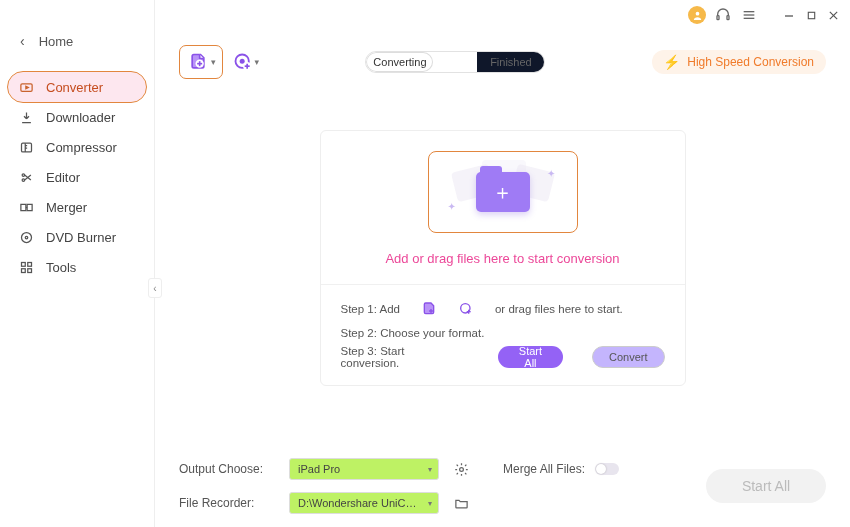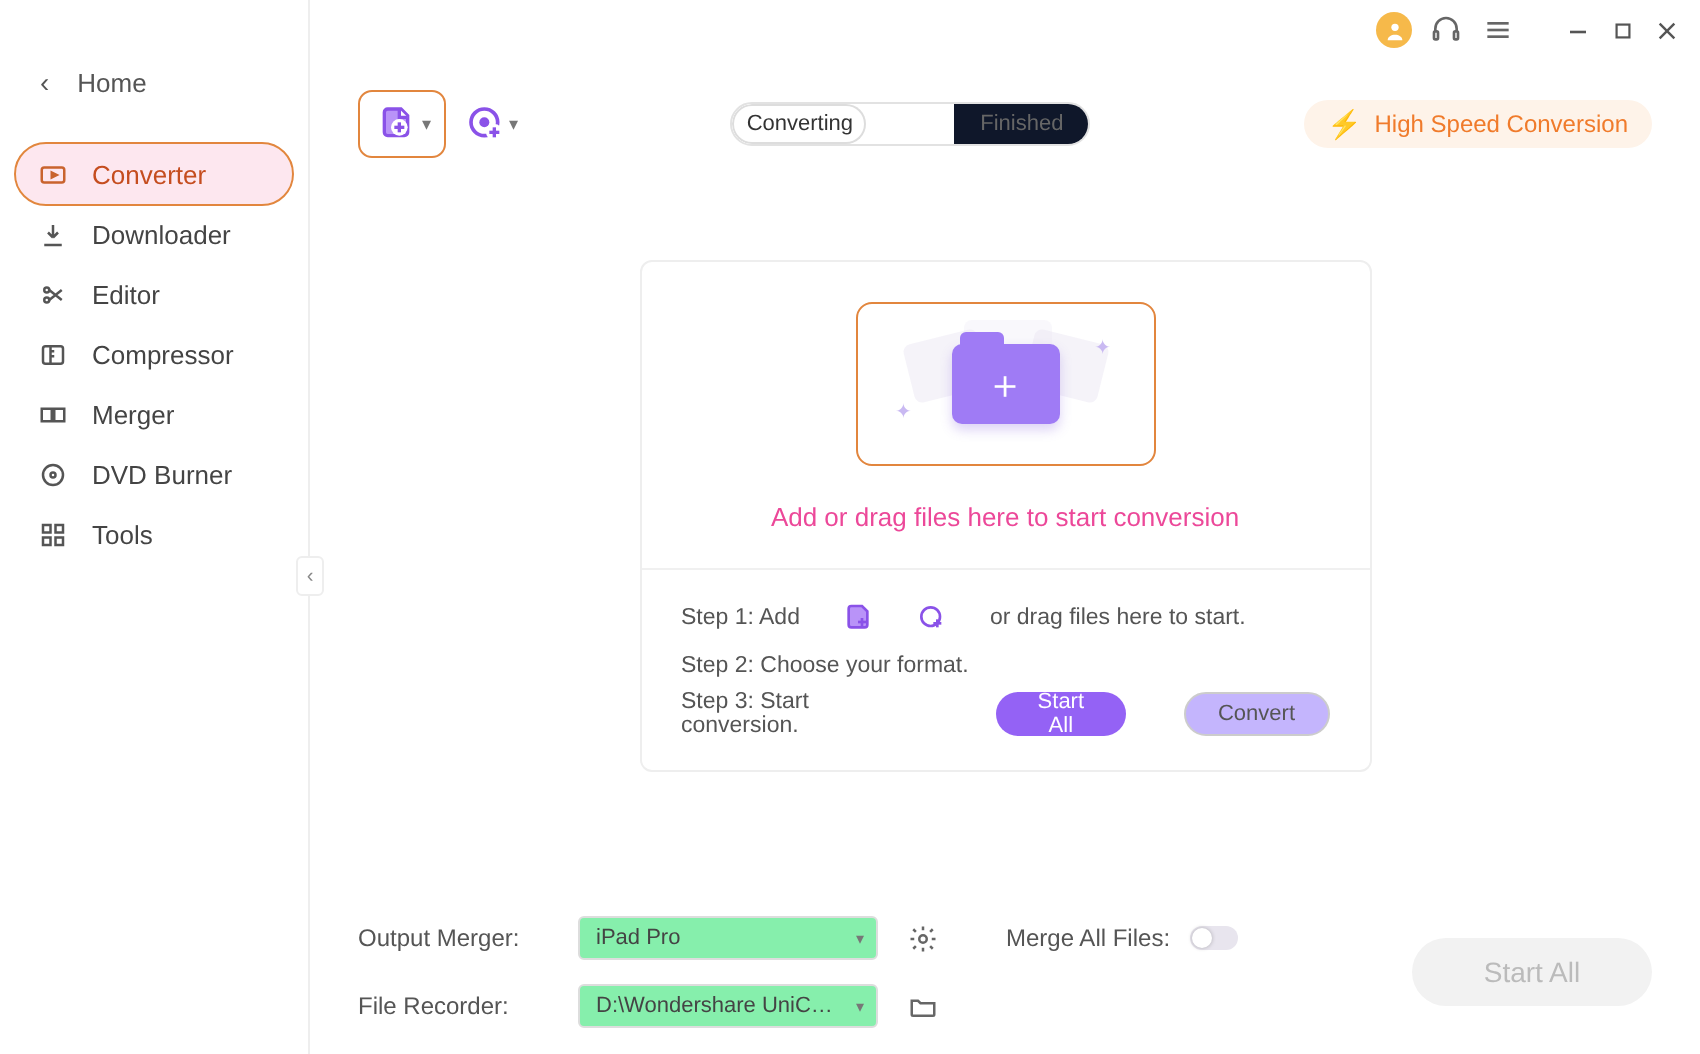--- a/index.html
+++ b/index.html
@@ -52,21 +52,21 @@
   .step-row { display:flex; align-items:center; height:24px; gap:21px;}
   .mini-icon { width:16px; height:16px;}
   .btn { height:22px; padding: 0 16px; border-radius:11px; font-size:11px; display:inline-flex; align-items:center; justify-content:center; cursor:pointer; border:none;}
   .btn-primary { background:#9462f5; color:#fff;}
   .btn-secondary { background:#c4b5fd; color:#555; border:1px solid #ccc; margin-left:8px;}
 
   .footer { margin-top:auto; padding-top:14px; display:flex; align-items:flex-start; gap:30px;}
   .fcol { display:flex; flex-direction:column; gap:10px;}
   .frow { display:flex; align-items:center; gap:14px; height:24px;}
   .flabel { font-size:12px; color:#555; width:96px;}
-  .select { width:150px; height:22px; border:1px solid #ddd; border-radius:3px; font-size:11px; color:#444; padding:0 4px 0 8px; background:#86efac; position:relative; display:flex; align-items:center; cursor:pointer;}
+  .select { width:150px; height:22px; border:1px solid #ddd; border-radius:3px; font-size:11px; color:#444; padding:0 4px 0 8px; background:#bef264; position:relative; display:flex; align-items:center; cursor:pointer;}
   .select .caret2 { position:absolute; right:6px; font-size:8px; color:#777;}
   .sicon { width:16px; height:16px; color:#666; cursor:pointer; display:flex; align-items:center; justify-content:center;}
   .merge { display:flex; align-items:center; gap:10px; font-size:12px; color:#555; margin-left:20px;}
   .toggle { width:24px; height:12px; border-radius:6px; background:#e8e5ee; position:relative; cursor:pointer;}
   .toggle::after { content:""; position:absolute; left:1px; top:1px; width:10px; height:10px; border-radius:50%; background:#fff; box-shadow:0 0 2px rgba(0,0,0,.25);}
   .startall { margin-left:auto; align-self:center; height:34px; width:120px; border-radius:17px; background:#f2f2f2; color:#bbb; font-size:14px; display:flex; align-items:center; justify-content:center;}
 </style>
 </head>
 <body>
 
@@ -129,35 +129,35 @@
       <span class="nicon">
           <svg viewBox="0 0 24 24" width="15" height="15" fill="none" stroke="#555" stroke-width="2">
             <path d="M12 4v10m0 0l-4-4m4 4l4-4M5 20h14"></path>
           </svg>
         </span>
       <span>Downloader</span>
     </div>
     <div class="nav-item">
       <span class="nicon">
           <svg viewBox="0 0 24 24" width="15" height="15" fill="none" stroke="#555" stroke-width="2">
+            <rect x="4" y="5" width="16" height="14" rx="2"></rect>
+            <path d="M10 5v14M10 9h3M10 13h3"></path>
+          </svg>
+        </span>
+      <span>Compressor</span>
+    </div>
+    <div class="nav-item">
+      <span class="nicon">
+          <svg viewBox="0 0 24 24" width="15" height="15" fill="none" stroke="#555" stroke-width="2">
             <circle cx="7" cy="8" r="2"></circle>
             <circle cx="7" cy="16" r="2"></circle>
             <path d="M9 8l10 8M9 16l10-8"></path>
           </svg>
         </span>
       <span>Editor</span>
-    </div>
-    <div class="nav-item">
-      <span class="nicon">
-          <svg viewBox="0 0 24 24" width="15" height="15" fill="none" stroke="#555" stroke-width="2">
-            <rect x="4" y="5" width="16" height="14" rx="2"></rect>
-            <path d="M10 5v14M10 9h3M10 13h3"></path>
-          </svg>
-        </span>
-      <span>Compressor</span>
     </div>
     <div class="nav-item">
       <span class="nicon">
           <svg viewBox="0 0 24 24" width="15" height="15" fill="none" stroke="#555" stroke-width="2">
             <rect x="3" y="7" width="8" height="10"></rect>
             <rect x="13" y="7" width="8" height="10"></rect>
             <path d="M11 12h2"></path>
           </svg>
         </span>
       <span>Merger</span>
@@ -266,21 +266,21 @@
         <span style="width:6px"></span>
         <button class="btn btn-primary">Start All</button>
         <button class="btn btn-secondary">Convert</button>
       </div>
     </div>
   </div>
 
   <div class="footer">
     <div class="fcol">
       <div class="frow">
-        <span class="flabel">Output Merger:</span>
+        <span class="flabel">Output Choose:</span>
         <div class="select">
           <span>iPad Pro</span>
           <span class="caret2">▾</span>
         </div>
         <div class="sicon">
           <svg viewBox="0 0 24 24" width="15" height="15" fill="none" stroke="#666" stroke-width="2">
               <circle cx="12" cy="12" r="3"></circle>
               <path d="M12 2v3M12 19v3M4.2 4.2l2.1 2.1M17.7 17.7l2.1 2.1M2 12h3M19 12h3M4.2 19.8l2.1-2.1M17.7 6.3l2.1-2.1"></path>
             </svg>
         </div>

